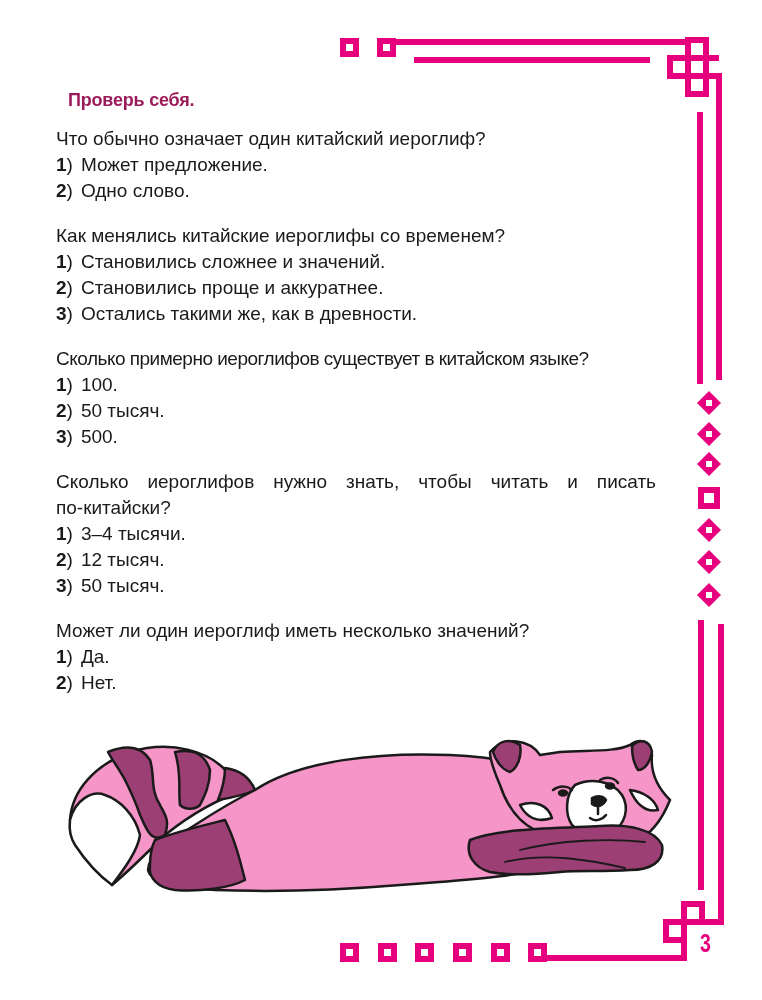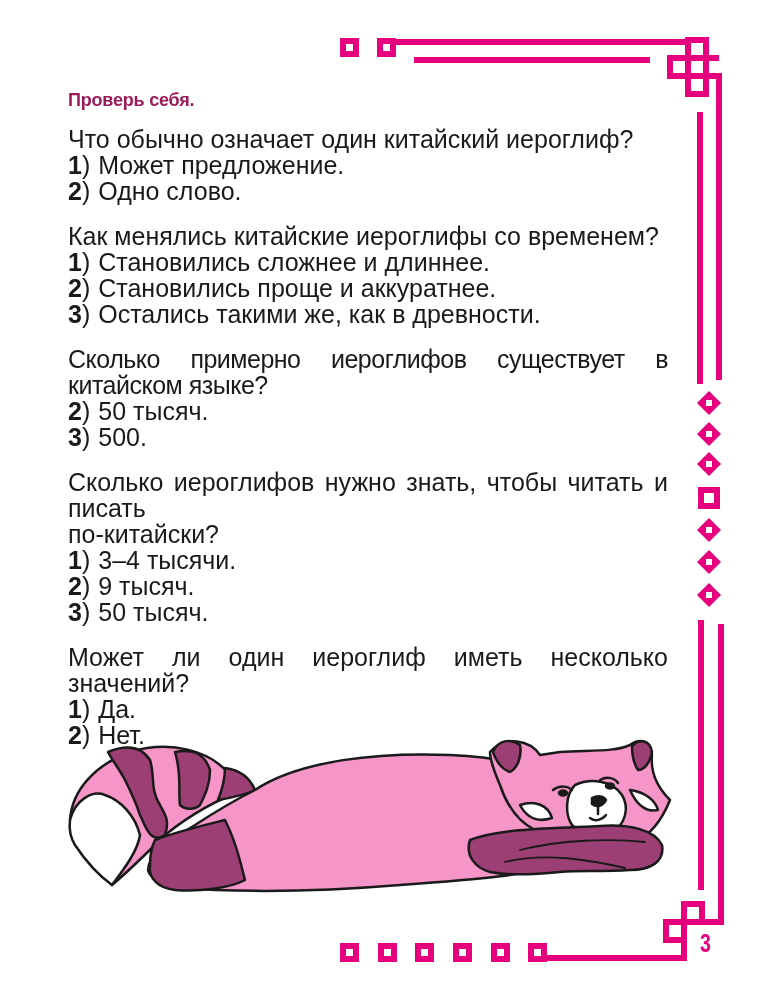--- a/index.html
+++ b/index.html
@@ -1,20 +1,20 @@
 <!DOCTYPE html>
 <html><head>
 <meta charset="utf-8">
 <style>
   html, body { margin: 0; padding: 0; background: #ffffff; }
   body { width: 762px; height: 1000px; position: relative; overflow: hidden; font-family: "Liberation Sans", "DejaVu Sans", sans-serif; }
   .page { position: absolute; left: 0; top: 0; width: 762px; height: 795px; }
   .frame { position: absolute; left: 0; top: 0; width: 762px; height: 1000px; pointer-events: none; }
   .title { position: absolute; left: 68px; top: 90px; font-size: 18px; font-weight: bold; color: #9B1B5A; letter-spacing: -0.2px; }
-  .content { position: absolute; left: 68px; top: 126px; width: 600px; color: #1a1a1a; font-size: 25px; line-height: 26px; }
+  .content { position: absolute; left: 56px; top: 126px; width: 600px; color: #1a1a1a; font-size: 19px; line-height: 26px; }
   .question { margin: 0 0 19px 0; }
   .q-text { display: block; text-align: justify; text-align-last: left; }
   .option { display: block; white-space: nowrap; }
   .opt-num { font-weight: bold; display: inline-block; }
   .opt-paren { display: inline-block; margin-right: 8px; }
   .panda { position: absolute; left: 60px; top: 715px; width: 620px; height: 230px; }
   .page-number { position: absolute; left: 700px; top: 928px; font-size: 26px; font-weight: bold; color: #E6007E; font-family: "Liberation Sans Narrow", "Liberation Sans", sans-serif; transform: scaleX(0.75); transform-origin: left top; }
 </style>
 </head>
 <body>
@@ -89,36 +89,37 @@
   <div class="content">
 
     <div class="question">
       <span class="q-text">Что обычно означает один китайский иероглиф?</span>
       <span class="option"><span class="opt-num">1</span><span class="opt-paren">)</span><span>Может предложение.</span></span>
       <span class="option"><span class="opt-num">2</span><span class="opt-paren">)</span><span>Одно слово.</span></span>
     </div>
 
     <div class="question">
       <span class="q-text">Как менялись китайские иероглифы со временем?</span>
-      <span class="option"><span class="opt-num">1</span><span class="opt-paren">)</span><span>Становились сложнее и длиннее.</span></span>
+      <span class="option"><span class="opt-num">1</span><span class="opt-paren">)</span><span>Становились сложнее и значений.</span></span>
       <span class="option"><span class="opt-num">2</span><span class="opt-paren">)</span><span>Становились проще и аккуратнее.</span></span>
       <span class="option"><span class="opt-num">3</span><span class="opt-paren">)</span><span>Остались такими же, как в древности.</span></span>
     </div>
 
     <div class="question">
       <span class="q-text" style="letter-spacing:-0.5px;">Сколько примерно иероглифов существует в китайском языке?</span>
+      <span class="option"><span class="opt-num">1</span><span class="opt-paren">)</span><span>100.</span></span>
       <span class="option"><span class="opt-num">2</span><span class="opt-paren">)</span><span>50 тысяч.</span></span>
       <span class="option"><span class="opt-num">3</span><span class="opt-paren">)</span><span>500.</span></span>
     </div>
 
     <div class="question">
       <span class="q-text" style="text-align-last: justify;">Сколько иероглифов нужно знать, чтобы читать и писать</span>
       <span class="q-text">по-китайски?</span>
       <span class="option"><span class="opt-num">1</span><span class="opt-paren">)</span><span>3–4 тысячи.</span></span>
-      <span class="option"><span class="opt-num">2</span><span class="opt-paren">)</span><span>9 тысяч.</span></span>
+      <span class="option"><span class="opt-num">2</span><span class="opt-paren">)</span><span>12 тысяч.</span></span>
       <span class="option"><span class="opt-num">3</span><span class="opt-paren">)</span><span>50 тысяч.</span></span>
     </div>
 
     <div class="question">
       <span class="q-text">Может ли один иероглиф иметь несколько значений?</span>
       <span class="option"><span class="opt-num">1</span><span class="opt-paren">)</span><span>Да.</span></span>
       <span class="option"><span class="opt-num">2</span><span class="opt-paren">)</span><span>Нет.</span></span>
     </div>
 
   </div>

